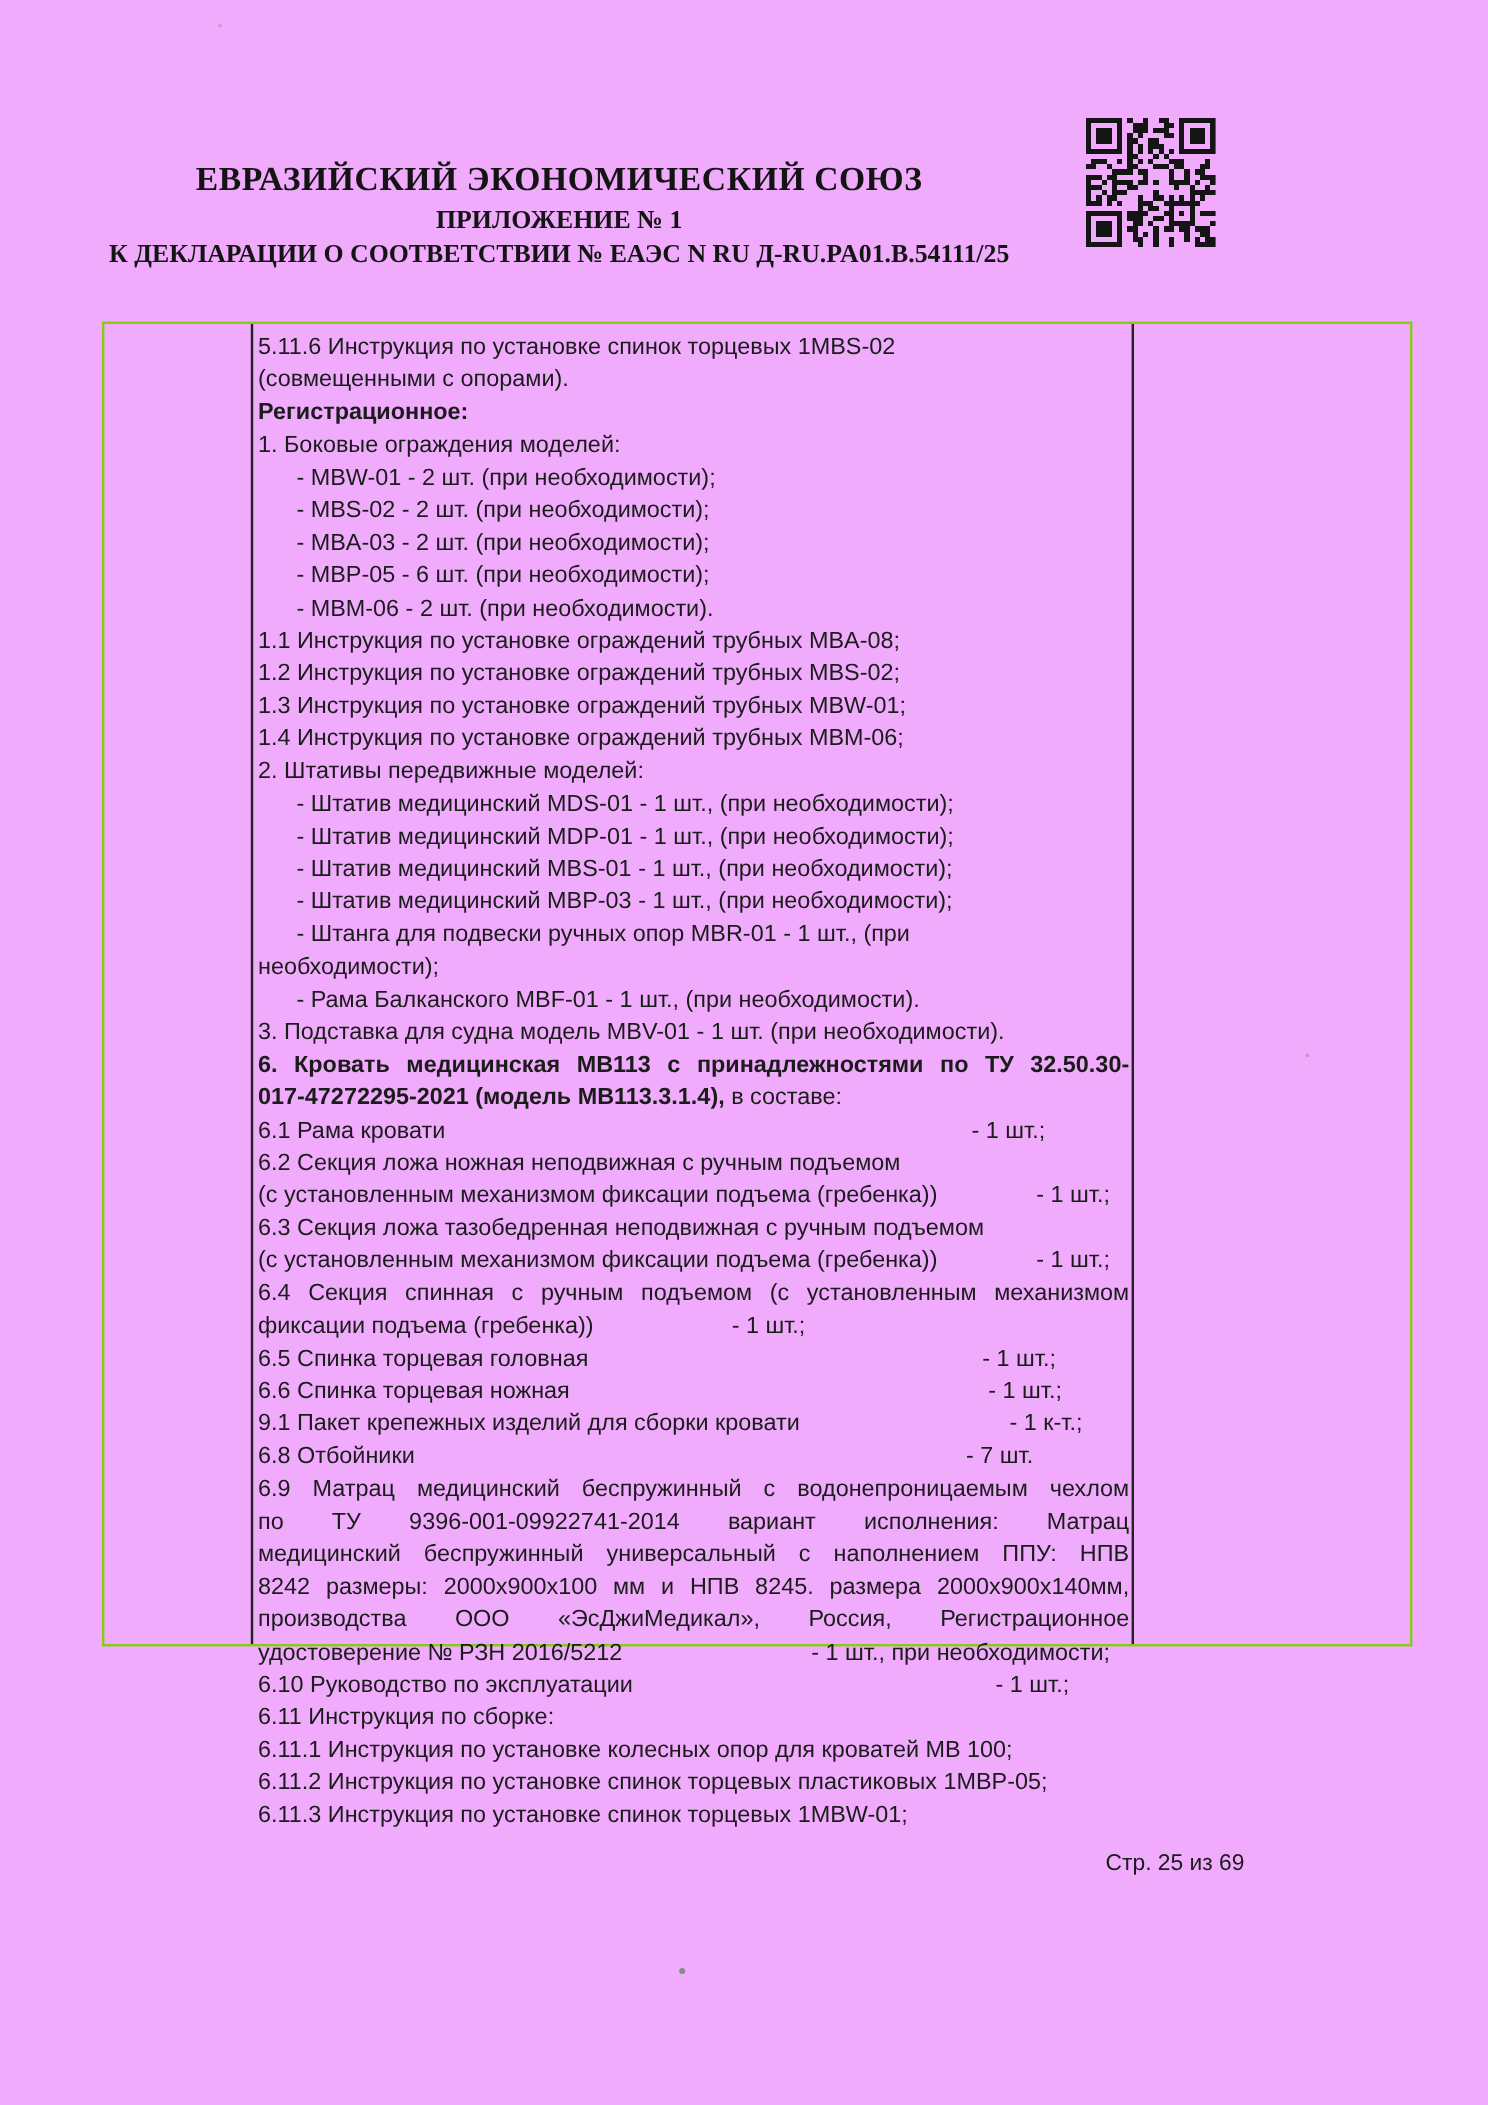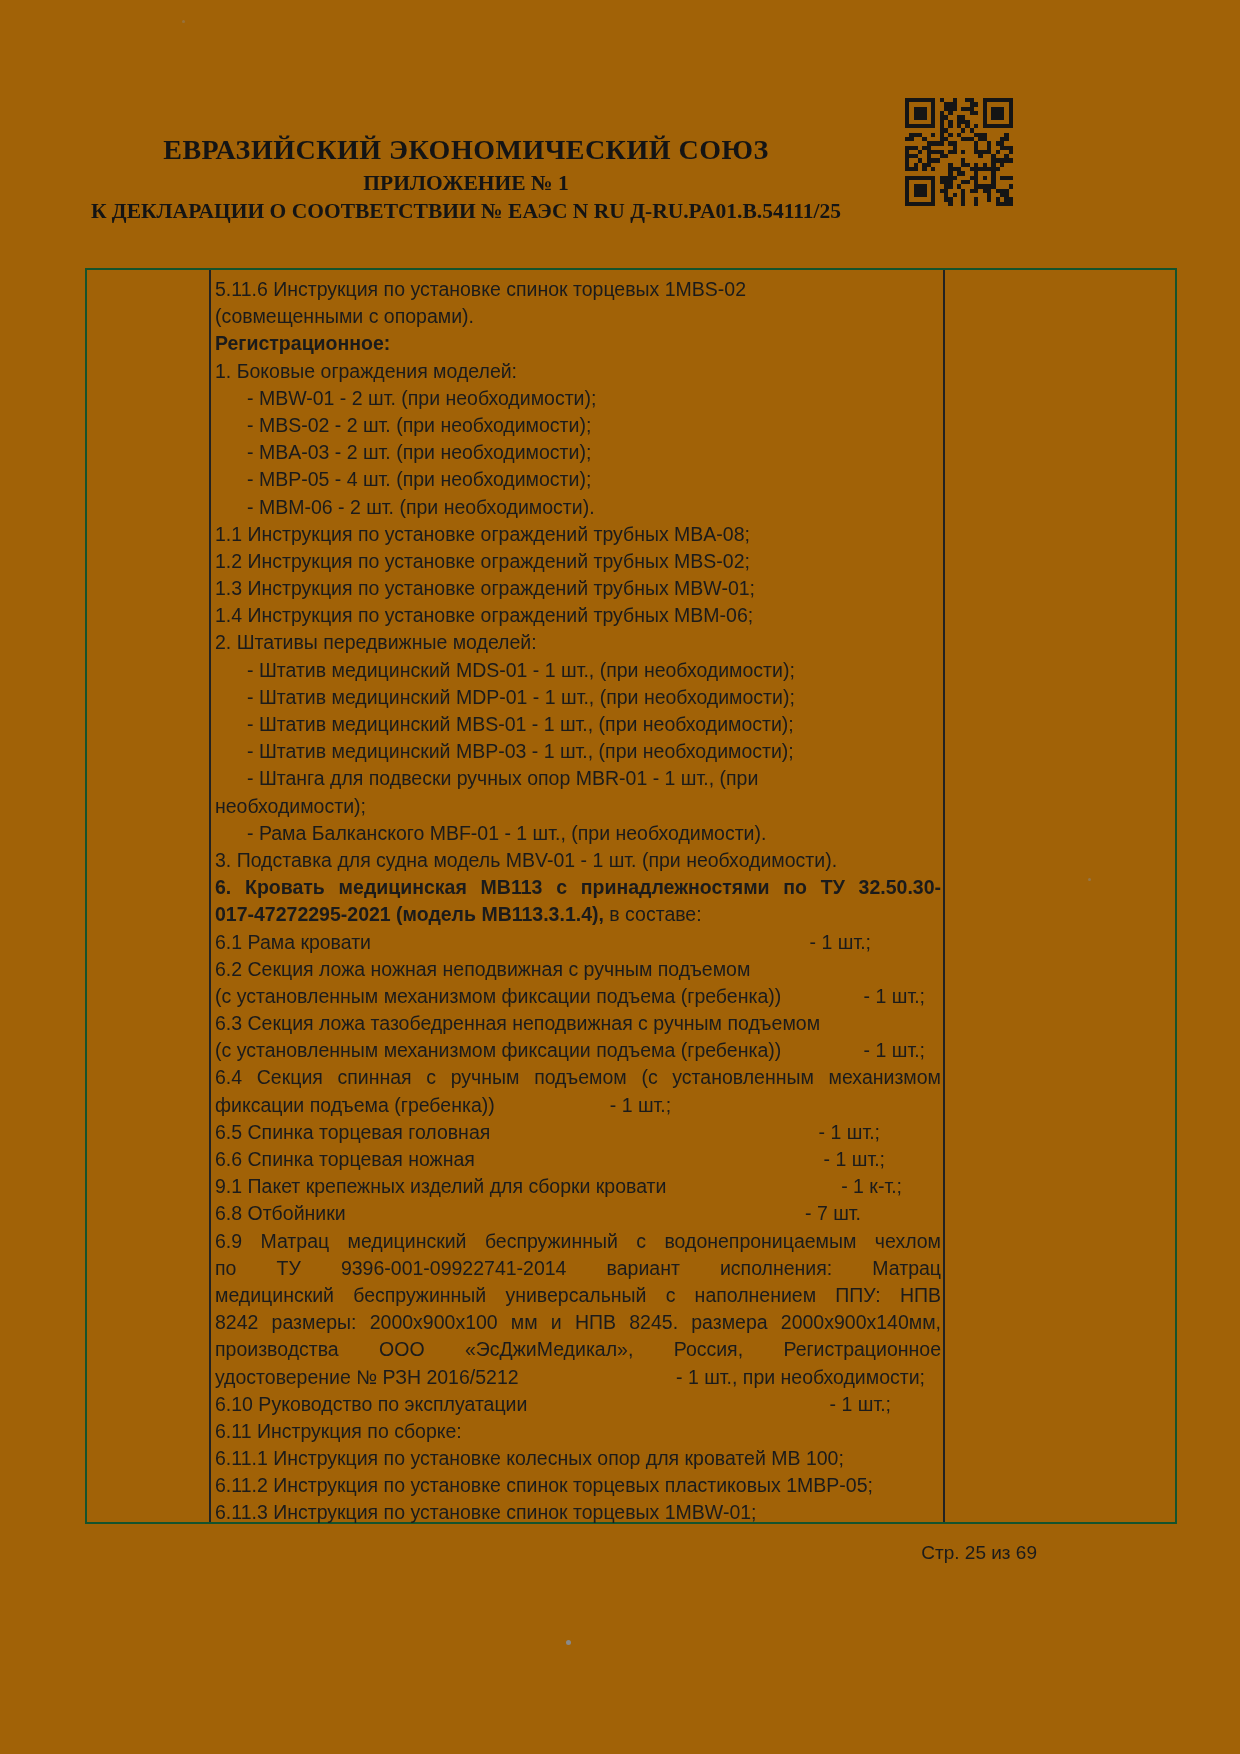--- a/index.html
+++ b/index.html
@@ -1,40 +1,40 @@
 <!DOCTYPE html>
 <html><head>
 <meta charset="utf-8">
 <style>
   html,body{margin:0;padding:0;background:#e8e8e8;}
   .page{
     position:relative;
     width:1240px;height:1754px;
-    background:#a16207;
+    background:#f0abfc;
     font-family:"Liberation Sans",sans-serif;
     color:#1b1b1b;
     overflow:hidden;
     margin:0 auto;
   }
   .header{
     position:absolute;left:85px;top:134px;width:762px;
     text-align:center;
     font-family:"Liberation Serif",serif;
     font-weight:bold;
     color:#141414;
   }
   .h1{font-size:28px;line-height:32px;letter-spacing:.5px;margin-bottom:5px;}
   .h2{font-size:21.5px;line-height:25px;margin-bottom:3px;}
   .h3{font-size:21.5px;line-height:25px;white-space:nowrap;}
   .qr{position:absolute;left:905px;top:98px;width:108px;height:108px;}
   .qr svg{width:100%;height:100%;display:block;}
   .doc-table{
     position:absolute;left:85px;top:268px;
-    width:1092px;height:1256px;
-    border:2px solid #14532d;
+    width:1092px;height:1104px;
+    border:2px solid #84cc16;
     box-sizing:border-box;
     display:flex;
   }
   .col{box-sizing:border-box;height:100%;}
   .col1{width:124px;border-right:2px solid #222222;}
   .col2{width:734px;border-right:2px solid #222222;padding:6px 2px 0 4px;}
   .col3{flex:1;}
   .line{
     position:relative;
     height:27.2px;line-height:27.2px;
@@ -376,21 +376,21 @@
   <div class="doc-table">
     <div class="col col1"></div>
     <div class="col col2" id="lines">
         <div class="line"><span>5.11.6 Инструкция по установке спинок торцевых 1MBS-02</span></div>
         <div class="line"><span>(совмещенными с опорами).</span></div>
         <div class="line"><span class="b">Регистрационное:</span></div>
         <div class="line"><span>1. Боковые ограждения моделей:</span></div>
         <div class="line" style="padding-left: 32px;"><span>- MBW-01 - 2 шт. (при необходимости);</span></div>
         <div class="line" style="padding-left: 32px;"><span>- MBS-02 - 2 шт. (при необходимости);</span></div>
         <div class="line" style="padding-left: 32px;"><span>- MBA-03 - 2 шт. (при необходимости);</span></div>
-        <div class="line" style="padding-left: 32px;"><span>- MBP-05 - 4 шт. (при необходимости);</span></div>
+        <div class="line" style="padding-left: 32px;"><span>- MBP-05 - 6 шт. (при необходимости);</span></div>
         <div class="line" style="padding-left: 32px;"><span>- MBM-06 - 2 шт. (при необходимости).</span></div>
         <div class="line"><span>1.1 Инструкция по установке ограждений трубных MBA-08;</span></div>
         <div class="line"><span>1.2 Инструкция по установке ограждений трубных MBS-02;</span></div>
         <div class="line"><span>1.3 Инструкция по установке ограждений трубных MBW-01;</span></div>
         <div class="line"><span>1.4 Инструкция по установке ограждений трубных MBM-06;</span></div>
         <div class="line"><span>2. Штативы передвижные моделей:</span></div>
         <div class="line" style="padding-left: 32px;"><span>- Штатив медицинский MDS-01 - 1 шт., (при необходимости);</span></div>
         <div class="line" style="padding-left: 32px;"><span>- Штатив медицинский MDP-01 - 1 шт., (при необходимости);</span></div>
         <div class="line" style="padding-left: 32px;"><span>- Штатив медицинский MBS-01 - 1 шт., (при необходимости);</span></div>
         <div class="line" style="padding-left: 32px;"><span>- Штатив медицинский MBP-03 - 1 шт., (при необходимости);</span></div>

